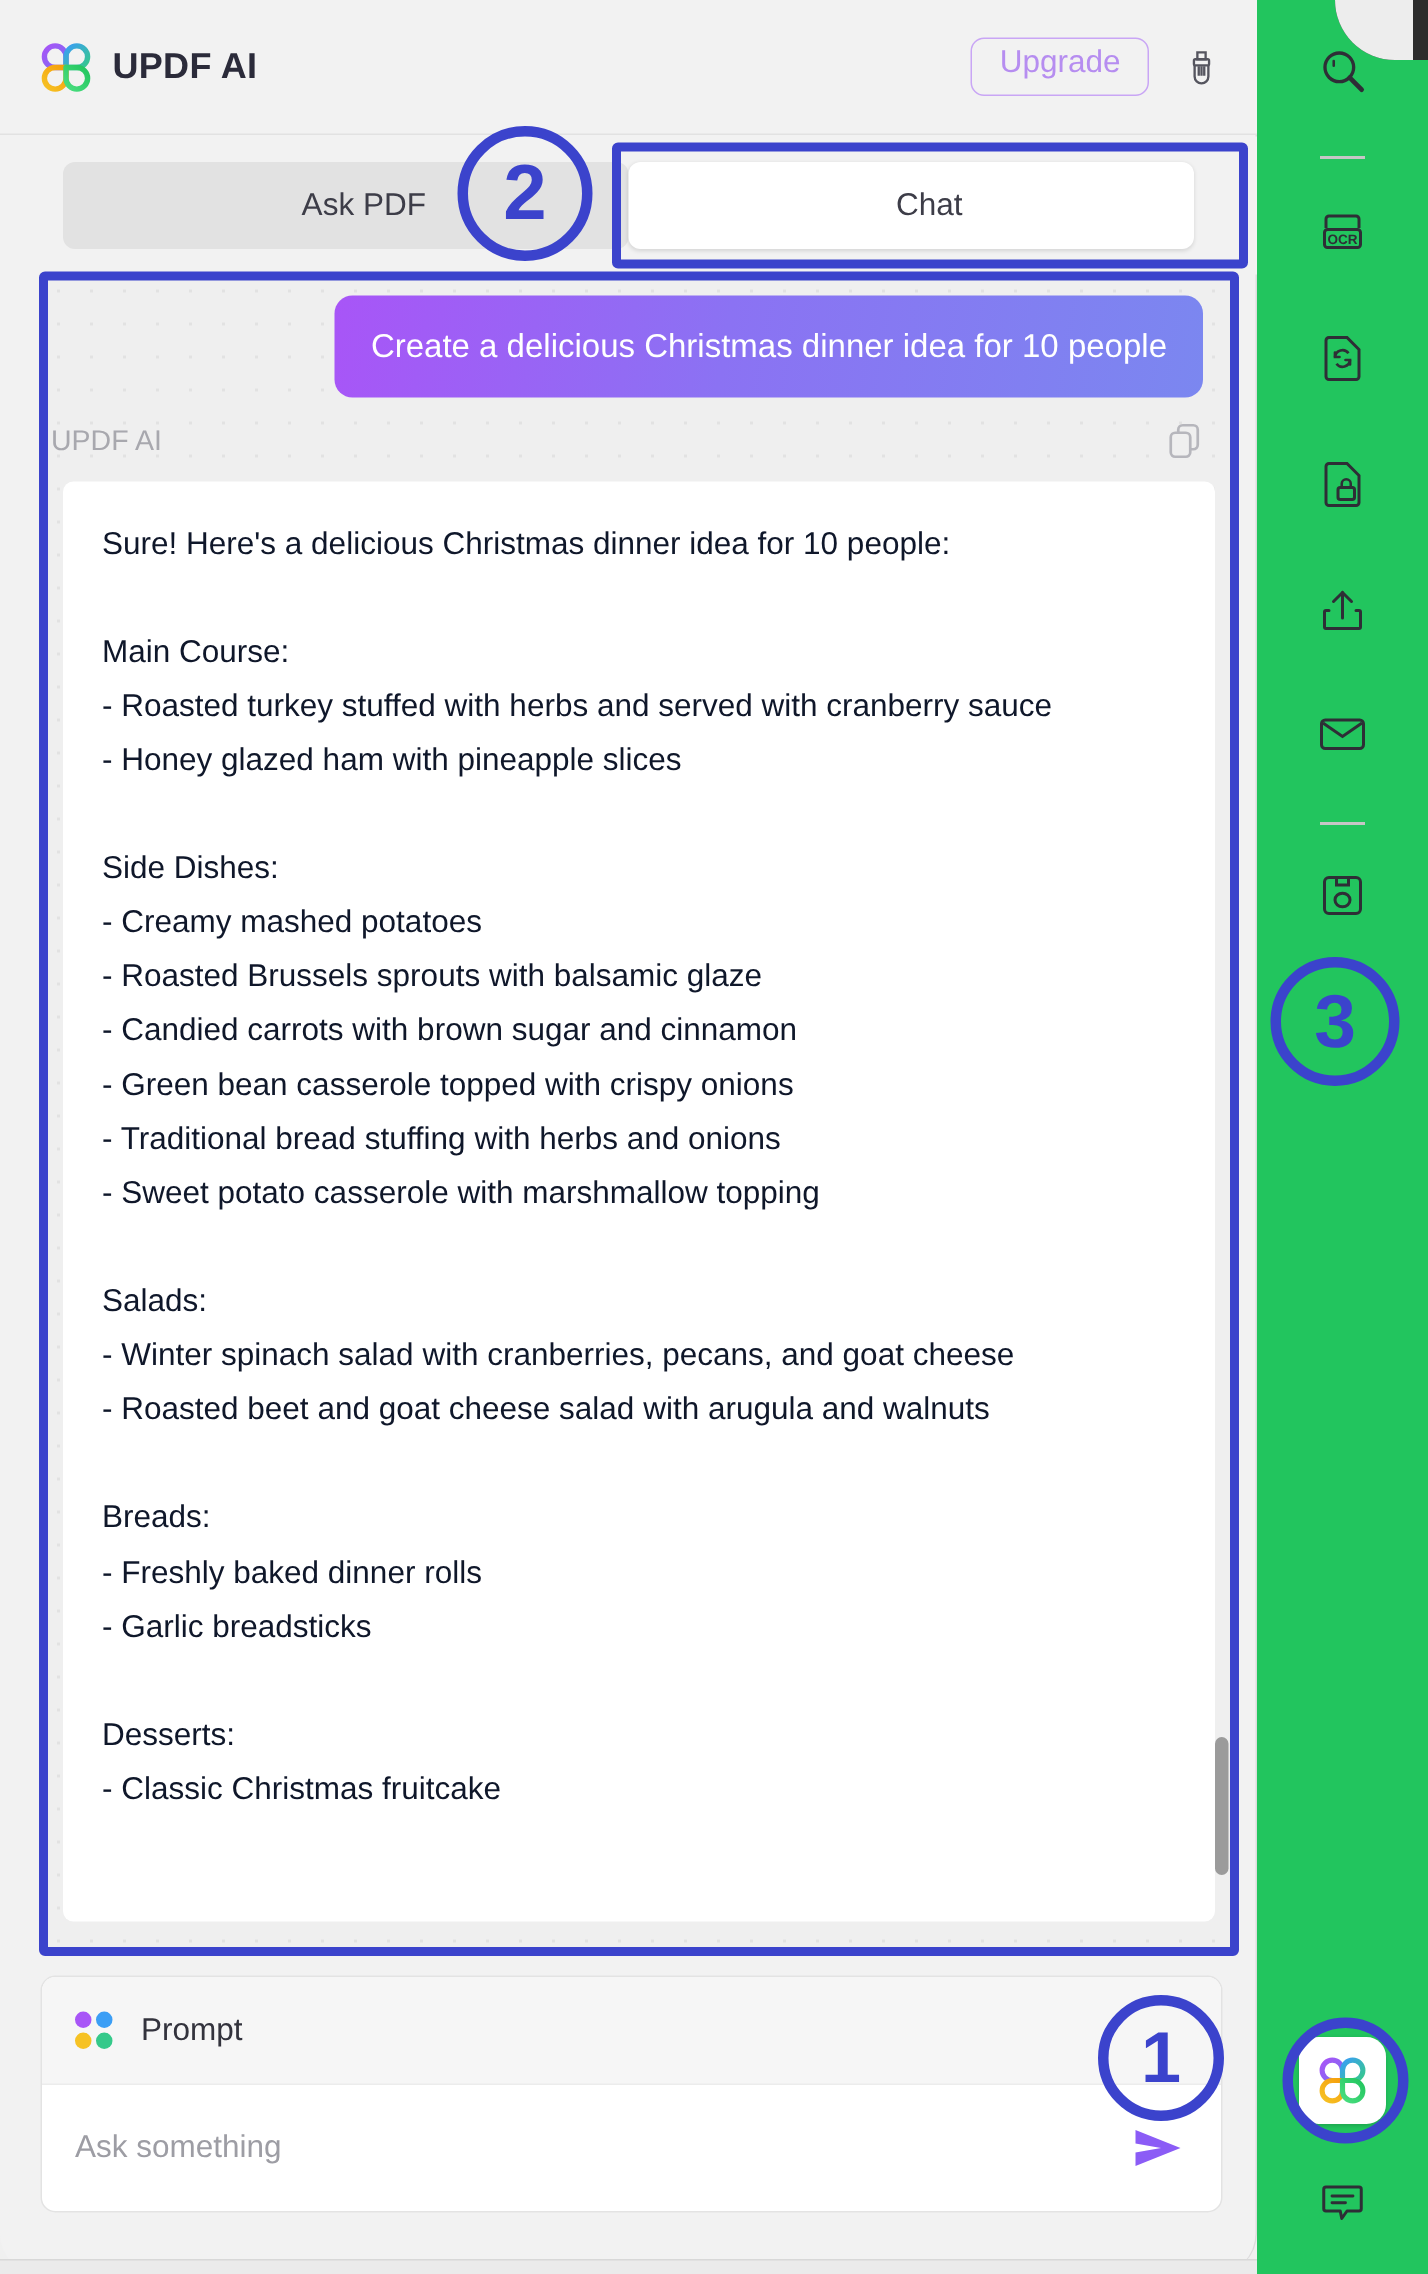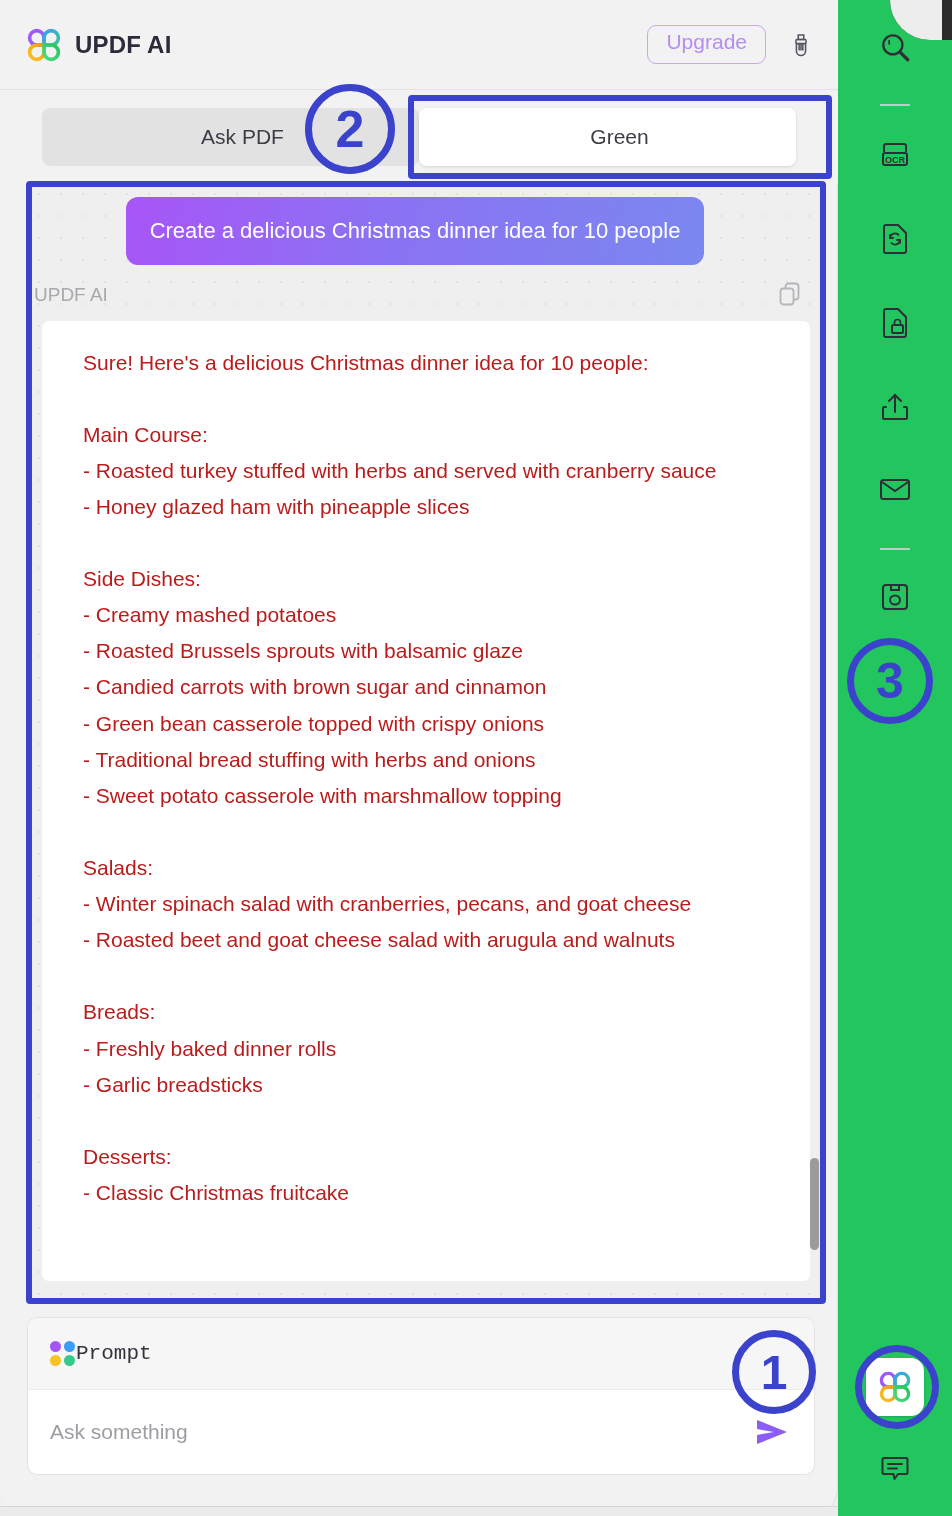--- a/index.html
+++ b/index.html
@@ -107,21 +107,21 @@
   .dot-grid {
     position: absolute; inset: 0;
     background-image: radial-gradient(circle, #e2e2e2 1px, transparent 1.2px);
     background-size: 22px 22px;
     pointer-events: none;
   }
 
   .user-row {
     position: relative;
     display: flex;
-    justify-content: center;
+    justify-content: flex-end;
     padding: 14px 22px 0 0;
   }
   .user-bubble {
     max-width: 670px;
     background: linear-gradient(100deg, #a855f7 0%, #8b72f3 45%, #7b87f0 100%);
     color: #ffffff;
     font-size: 22px;
     border-radius: 12px;
     padding: 20px 24px;
     line-height: 1.25;
@@ -138,22 +138,22 @@
     color: #a8a8ae;
   }
   .meta-spacer { flex: 1 1 auto; }
   .copy-btn { cursor: pointer; width: 26px; height: 28px; }
 
   .assistant-card {
     position: relative;
     margin: 6px 14px 0 14px;
     background: #ffffff;
     border-radius: 7px;
-    padding: 24px 41px 20px;
-    color: #b91c1c;
+    padding: 24px 26px 20px;
+    color: #0f172a;
     font-size: 21px;
     line-height: 1.72;
     white-space: pre-wrap;
     min-height: 960px;
   }
 
   
   .chat-scrollbar {
     position: absolute;
     right: 5px; top: 975px;
@@ -201,23 +201,23 @@
   }
   .dots-icon {
     width: 26px; height: 26px;
     display: grid;
     grid-template-columns: 11px 11px;
     grid-template-rows: 11px 11px;
     gap: 3px;
   }
   .dots-icon i { display: block; width: 11px; height: 11px; border-radius: 50%; }
   .prompt-label {
+    margin-left: 18px;
     font-size: 21px;
     color: #33333d;
-    font-family: Liberation Mono, monospace;
   }
   .composer-bottom {
     height: 84px;
     display: flex;
     align-items: center;
     padding: 0 22px;
   }
   .ask-input {
     flex: 1 1 auto;
     border: none; outline: none;
@@ -359,21 +359,21 @@
           <path d="M10 12 v7 M12 12 v7 M14 12 v7"></path>
         </svg>
       </span>
     </div>
 
     <div class="tab-bar">
       <div class="tab inactive">
         <span>Ask PDF</span>
       </div>
       <div class="tab active">
-        <span>Green</span>
+        <span>Chat</span>
       </div>
     </div>
 
     <div class="chat-region">
       <div class="dot-grid"></div>
 
       <div class="user-row">
         <div class="user-bubble">Create a delicious Christmas dinner idea for 10 people</div>
       </div>
 

